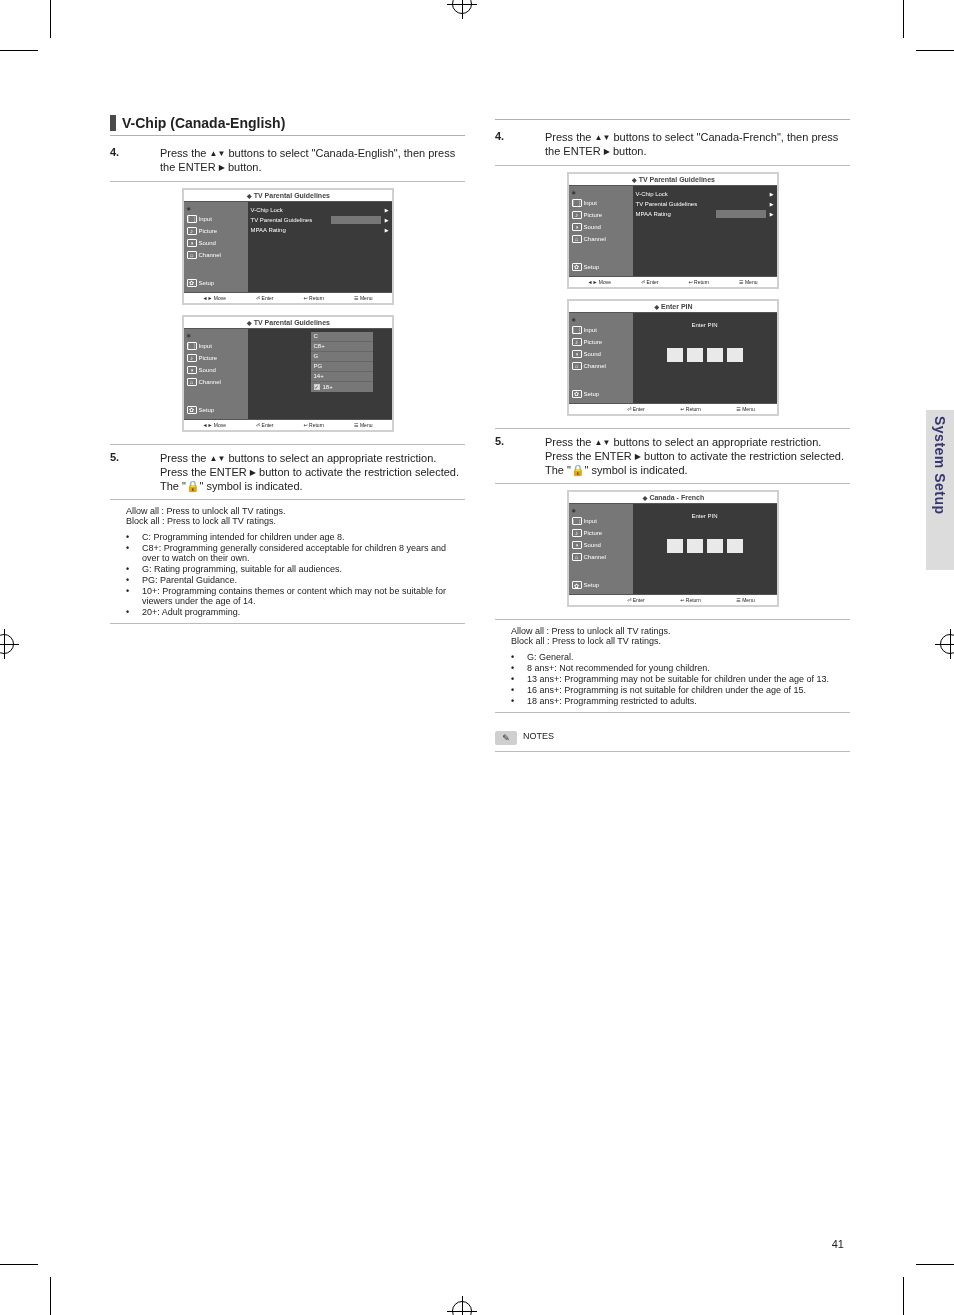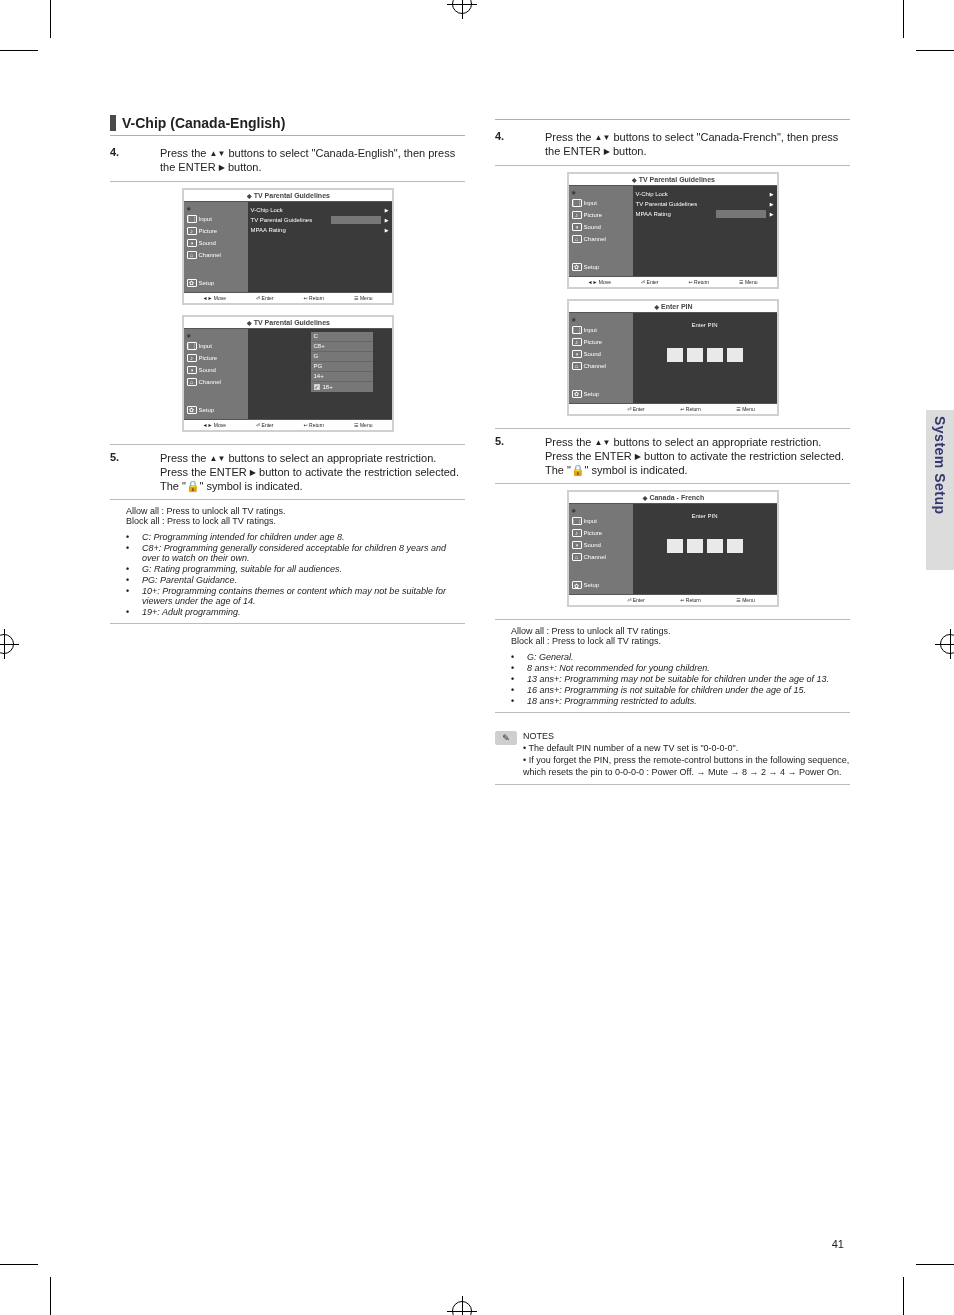--- a/index.html
+++ b/index.html
@@ -122,21 +122,21 @@
   }
   .osd-footer {
     background:#fff; border-top:1px solid #555;
     display:flex; justify-content:space-around;
     font-size:5px; padding:2px 4px;
   }
   .osd-footer span { white-space:nowrap; }
   .rating-list { margin:4px 0; }
   .rating-list .r { display:flex; font-size:9px; margin:1px 0; }
   .rating-list .r .lvl { width:16px; font-weight:bold; }
-  .rating-list .r .rdesc { flex:1;font-style:italic; }
+  .rating-list .r .rdesc { flex:1; }
   .note-block {
     display:flex; margin-top:18px; font-size:9px; line-height:1.3;
   }
   .note-block .nicon {
     width:22px; height:14px; background:#cfcfcf;
     display:flex; align-items:center; justify-content:center;
     font-size:9px; margin-right:6px; flex-shrink:0;
     border-radius:2px;
   }
   .note-block .ntext .nhead { font-weight:normal; }
@@ -336,21 +336,21 @@
         <div class="r">
             <span class="lvl">•</span>
             <span class="rdesc">PG: Parental Guidance.</span>
           </div>
         <div class="r">
             <span class="lvl">•</span>
             <span class="rdesc">10+: Programming contains themes or content which may not be suitable for viewers under the age of 14.</span>
           </div>
         <div class="r">
             <span class="lvl">•</span>
-            <span class="rdesc">19+: Adult programming.</span>
+            <span class="rdesc">20+: Adult programming.</span>
           </div>
       </div>
       <hr class="hr-thin">
     </div>
 
     <div class="col">
       <hr class="rule">
 
       <div class="step">
         <div class="num">4.</div>
@@ -532,22 +532,20 @@
             <span class="lvl">•</span>
             <span class="rdesc">18 ans+: Programming restricted to adults.</span>
           </div>
       </div>
       <hr class="hr-thin">
 
       <div class="note-block">
         <div class="nicon">✎</div>
         <div class="ntext">
           <div class="nhead">NOTES</div>
-          <div style="white-space:pre-line;">• The default PIN number of a new TV set is "0-0-0-0".
-• If you forget the PIN, press the remote-control buttons in the following sequence, which resets the pin to 0-0-0-0 : Power Off. → Mute → 8 → 2 → 4 → Power On.</div>
         </div>
       </div>
       <hr class="hr-thin">
     </div>
   </div>
 
   <div class="pagenum">41</div>
 </div>
 
 </body></html>

